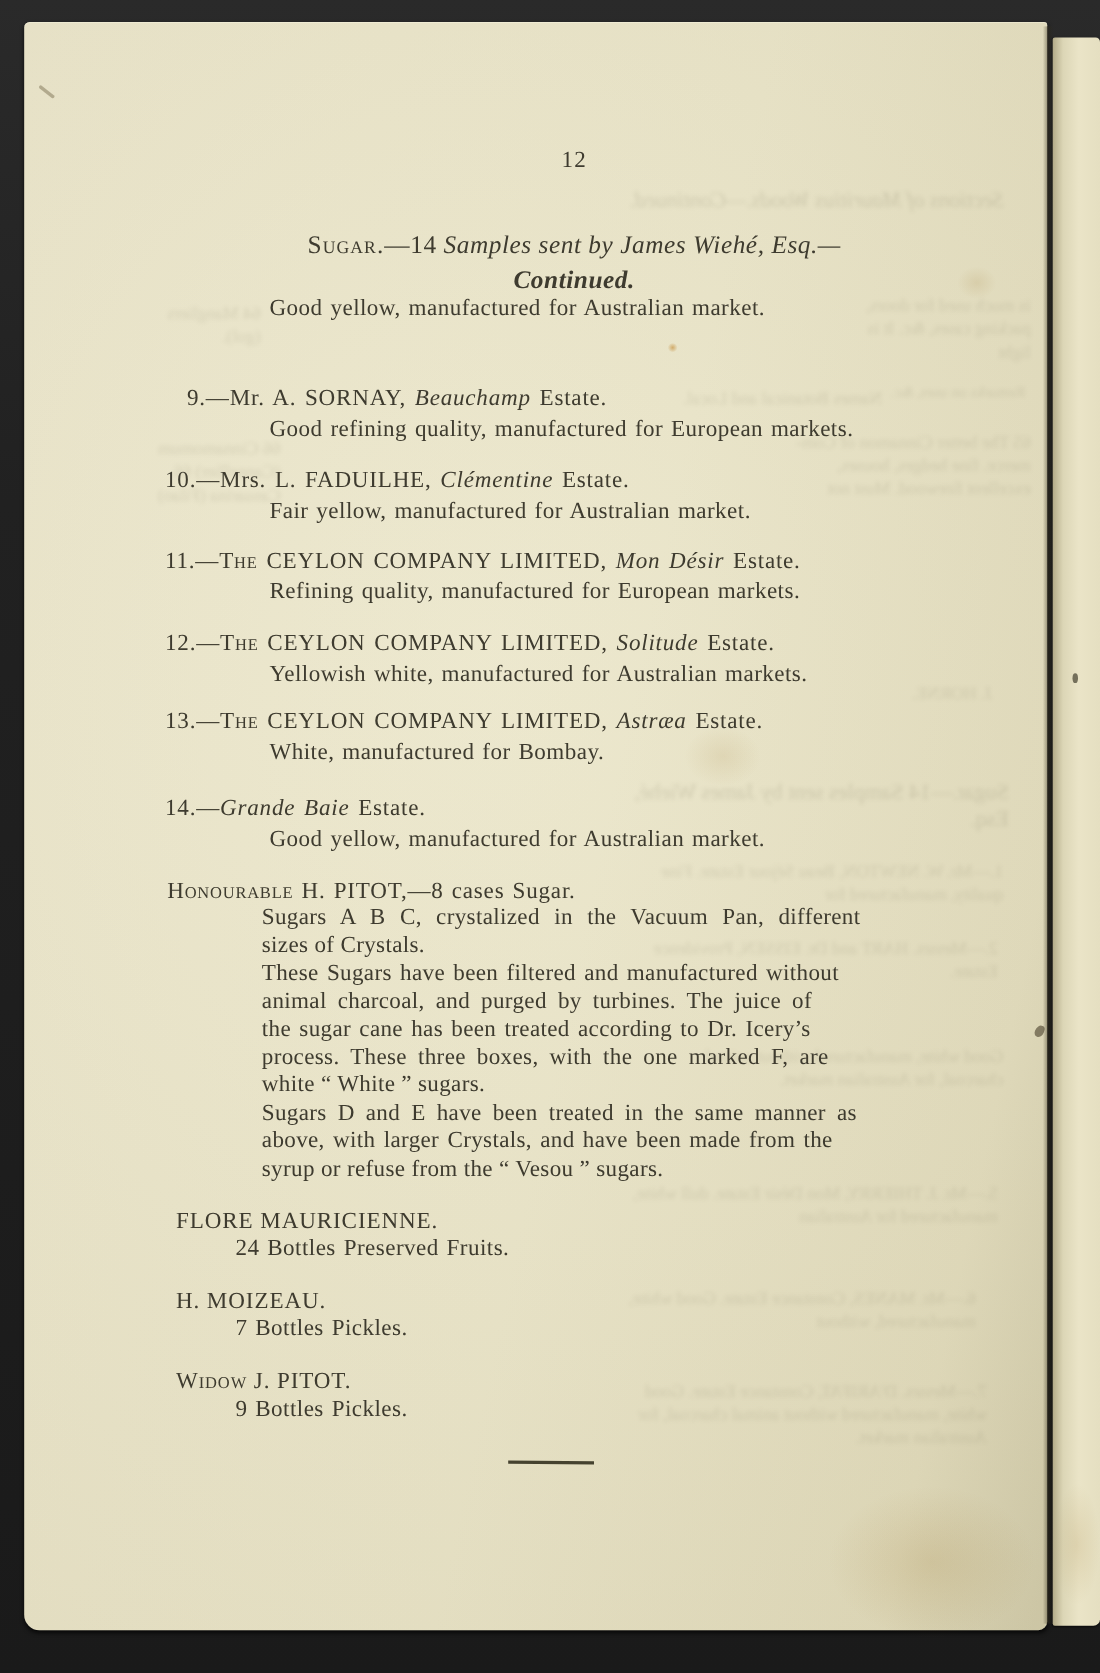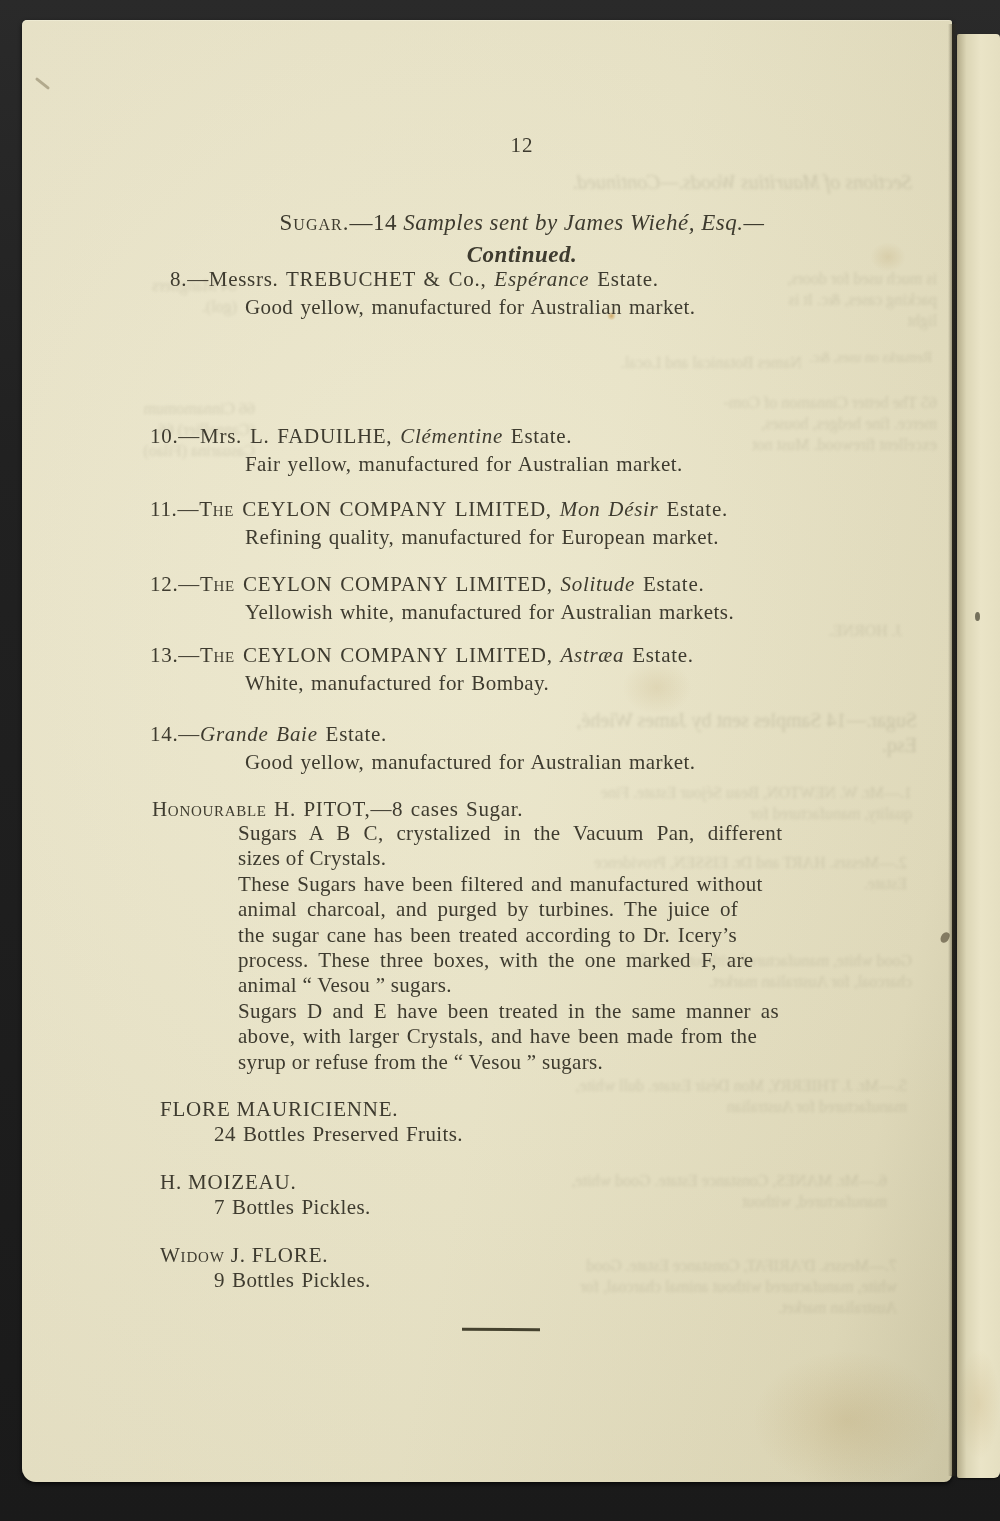--- a/index.html
+++ b/index.html
@@ -99,33 +99,36 @@
   <div class="stain s-dot"></div>
   <div class="stain s-speck1"></div>
   <div class="stain s-scratch"></div>
 
   <div class="abs pagenum">12</div>
 
   <div class="abs hdr" style="top:168px;"><span class="sc">Sugar.</span><span>—14 </span><span class="it">Samples sent by James Wiehé, Esq.—</span></div>
   <div class="abs hdr it" style="top:200px;font-weight:bold;">Continued.</div>
 
   <div class="abs item single" style="top:245px;">
-    <div class="item-head"><span>8.—</span><span class="sc"></span><span>Messrs. TREBUCHET &amp; Co., </span><span class="it">Espérance</span><span> Estate.</span></div>
     <div class="item-desc">Good yellow, manufactured for Australian market.</div>
   </div>
 
+  <div class="abs item single" style="top:327px;">
+    <div class="item-head"><span>9.—</span><span class="sc"></span><span>Mr. A. SORNAY, </span><span class="it">Beauchamp</span><span> Estate.</span></div>
+    <div class="item-desc">Good refining quality, manufactured for European markets.</div>
+  </div>
 
   <div class="abs item" style="top:402px;">
     <div class="item-head"><span>10.—</span><span class="sc"></span><span>Mrs. L. FADUILHE, </span><span class="it">Clémentine</span><span> Estate.</span></div>
     <div class="item-desc">Fair yellow, manufactured for Australian market.</div>
   </div>
 
   <div class="abs item" style="top:475px;">
     <div class="item-head"><span>11.—</span><span class="sc">The</span><span> CEYLON COMPANY LIMITED, </span><span class="it">Mon Désir</span><span> Estate.</span></div>
-    <div class="item-desc">Refining quality, manufactured for European market.</div>
+    <div class="item-desc">Refining quality, manufactured for European markets.</div>
   </div>
 
   <div class="abs item" style="top:550px;">
     <div class="item-head"><span>12.—</span><span class="sc">The</span><span> CEYLON COMPANY LIMITED, </span><span class="it">Solitude</span><span> Estate.</span></div>
     <div class="item-desc">Yellowish white, manufactured for Australian markets.</div>
   </div>
 
   <div class="abs item" style="top:621px;">
     <div class="item-head"><span>13.—</span><span class="sc">The</span><span> CEYLON COMPANY LIMITED, </span><span class="it">Astræa</span><span> Estate.</span></div>
     <div class="item-desc">White, manufactured for Bombay.</div>
@@ -138,38 +141,38 @@
 
   <div class="abs block" style="top:777px;">
     <div class="block-head"><span class="sc">Honourable</span><span> H. PITOT,—8 cases Sugar.</span></div>
     <div class="paras">
       <div class="pl ws3">Sugars A B C, crystalized in the Vacuum Pan, different</div>
       <div class="pl cont">sizes of Crystals.</div>
       <div class="pl ws1">These Sugars have been filtered and manufactured without</div>
       <div class="pl cont ws2">animal charcoal, and purged by turbines. The juice of</div>
       <div class="pl cont ws1">the sugar cane has been treated according to Dr. Icery’s</div>
       <div class="pl cont ws2">process. These three boxes, with the one marked F, are</div>
-      <div class="pl cont">animal “ Vesou ” sugars.</div>
+      <div class="pl cont">white “ White ” sugars.</div>
       <div class="pl ws2">Sugars D and E have been treated in the same manner as</div>
       <div class="pl cont ws1">above, with larger Crystals, and have been made from the</div>
       <div class="pl cont">syrup or refuse from the “ Vesou ” sugars.</div>
     </div>
   </div>
 
   <div class="abs exh" style="top:1077px;">
     <div class="exh-head"><span class="sc"></span><span>FLORE MAURICIENNE.</span></div>
     <div class="exh-detail">24 Bottles Preserved Fruits.</div>
   </div>
 
   <div class="abs exh" style="top:1150px;">
     <div class="exh-head"><span class="sc"></span><span>H. MOIZEAU.</span></div>
     <div class="exh-detail">7 Bottles Pickles.</div>
   </div>
 
   <div class="abs exh" style="top:1223px;">
-    <div class="exh-head"><span class="sc">Widow</span><span> J. FLORE.</span></div>
+    <div class="exh-head"><span class="sc">Widow</span><span> J. PITOT.</span></div>
     <div class="exh-detail">9 Bottles Pickles.</div>
   </div>
 
   <div class="abs divider"></div>
 </div>
 
 <div class="crease"></div>
 
 </body></html>

